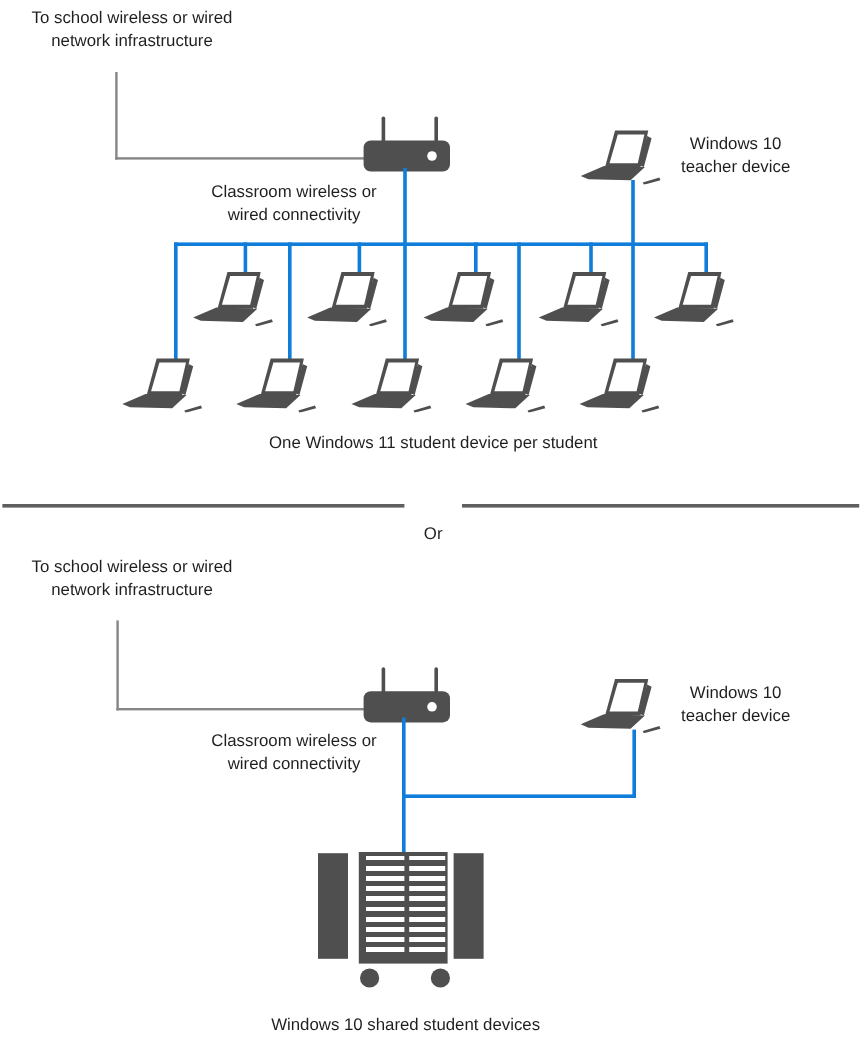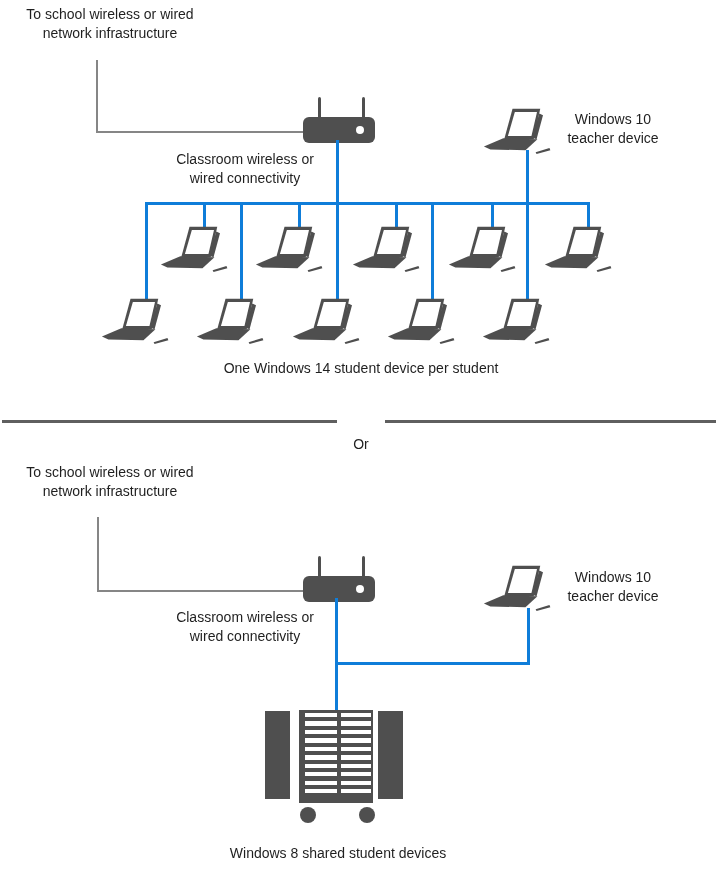--- a/index.html
+++ b/index.html
@@ -105,21 +105,21 @@
     <svg class="laptop" style="left:291px;top:296px">
         <use href="#i-laptop"></use>
       </svg>
     <svg class="laptop" style="left:386px;top:296px">
         <use href="#i-laptop"></use>
       </svg>
     <svg class="laptop" style="left:481px;top:296px">
         <use href="#i-laptop"></use>
       </svg>
 
-    <div class="label" style="left:61px;top:359px;width:600px">One Windows 14 student device per student</div>
+    <div class="label" style="left:61px;top:359px;width:600px">One Windows 11 student device per student</div>
   </div>
 
   <div>
     <div class="dv" style="left:2px;top:420px;width:335px"></div>
     <div class="label" style="left:337px;top:435px;width:48px">Or</div>
     <div class="dv" style="left:385px;top:420px;width:331px"></div>
   </div>
 
   <div>
     <div class="label" style="left:8px;top:463px;width:204px">To school wireless or wired
@@ -151,16 +151,16 @@
     <div class="cart" style="left:264px;top:708px">
       <div class="panel" style="left:1px"></div>
       <div class="cab"></div>
       <div class="slats" style="left:41px;width:32px"></div>
       <div class="slats" style="left:77px;width:30px"></div>
       <div class="panel" style="left:114px"></div>
       <div class="wheel" style="left:36px"></div>
       <div class="wheel" style="left:95px"></div>
     </div>
 
-    <div class="label" style="left:138px;top:844px;width:400px">Windows 8 shared student devices</div>
+    <div class="label" style="left:138px;top:844px;width:400px">Windows 10 shared student devices</div>
   </div>
 
 </div>
 
 </body></html>

